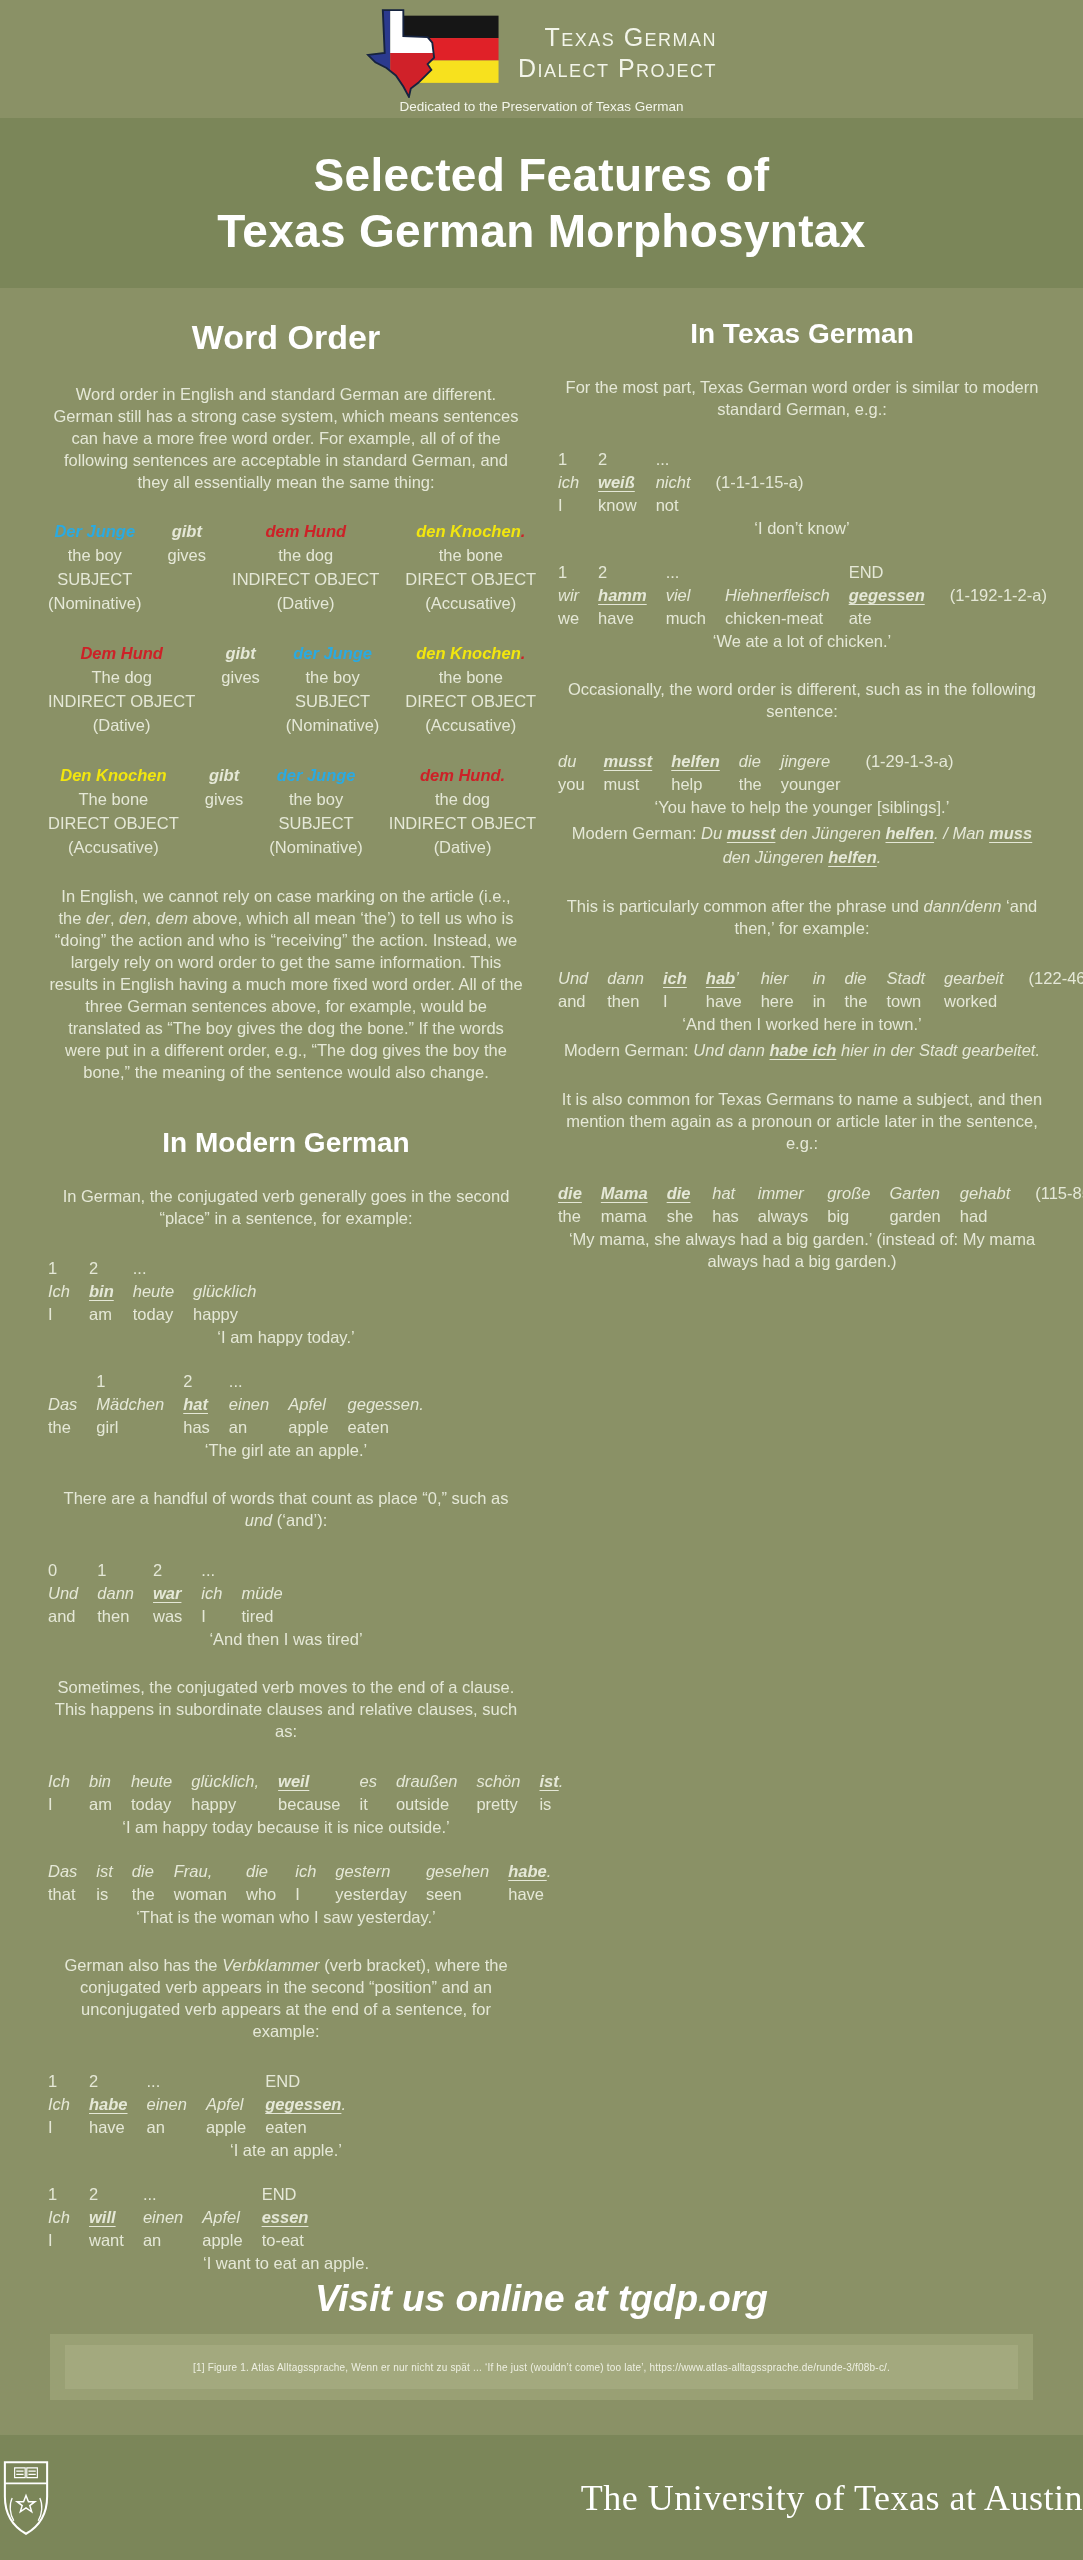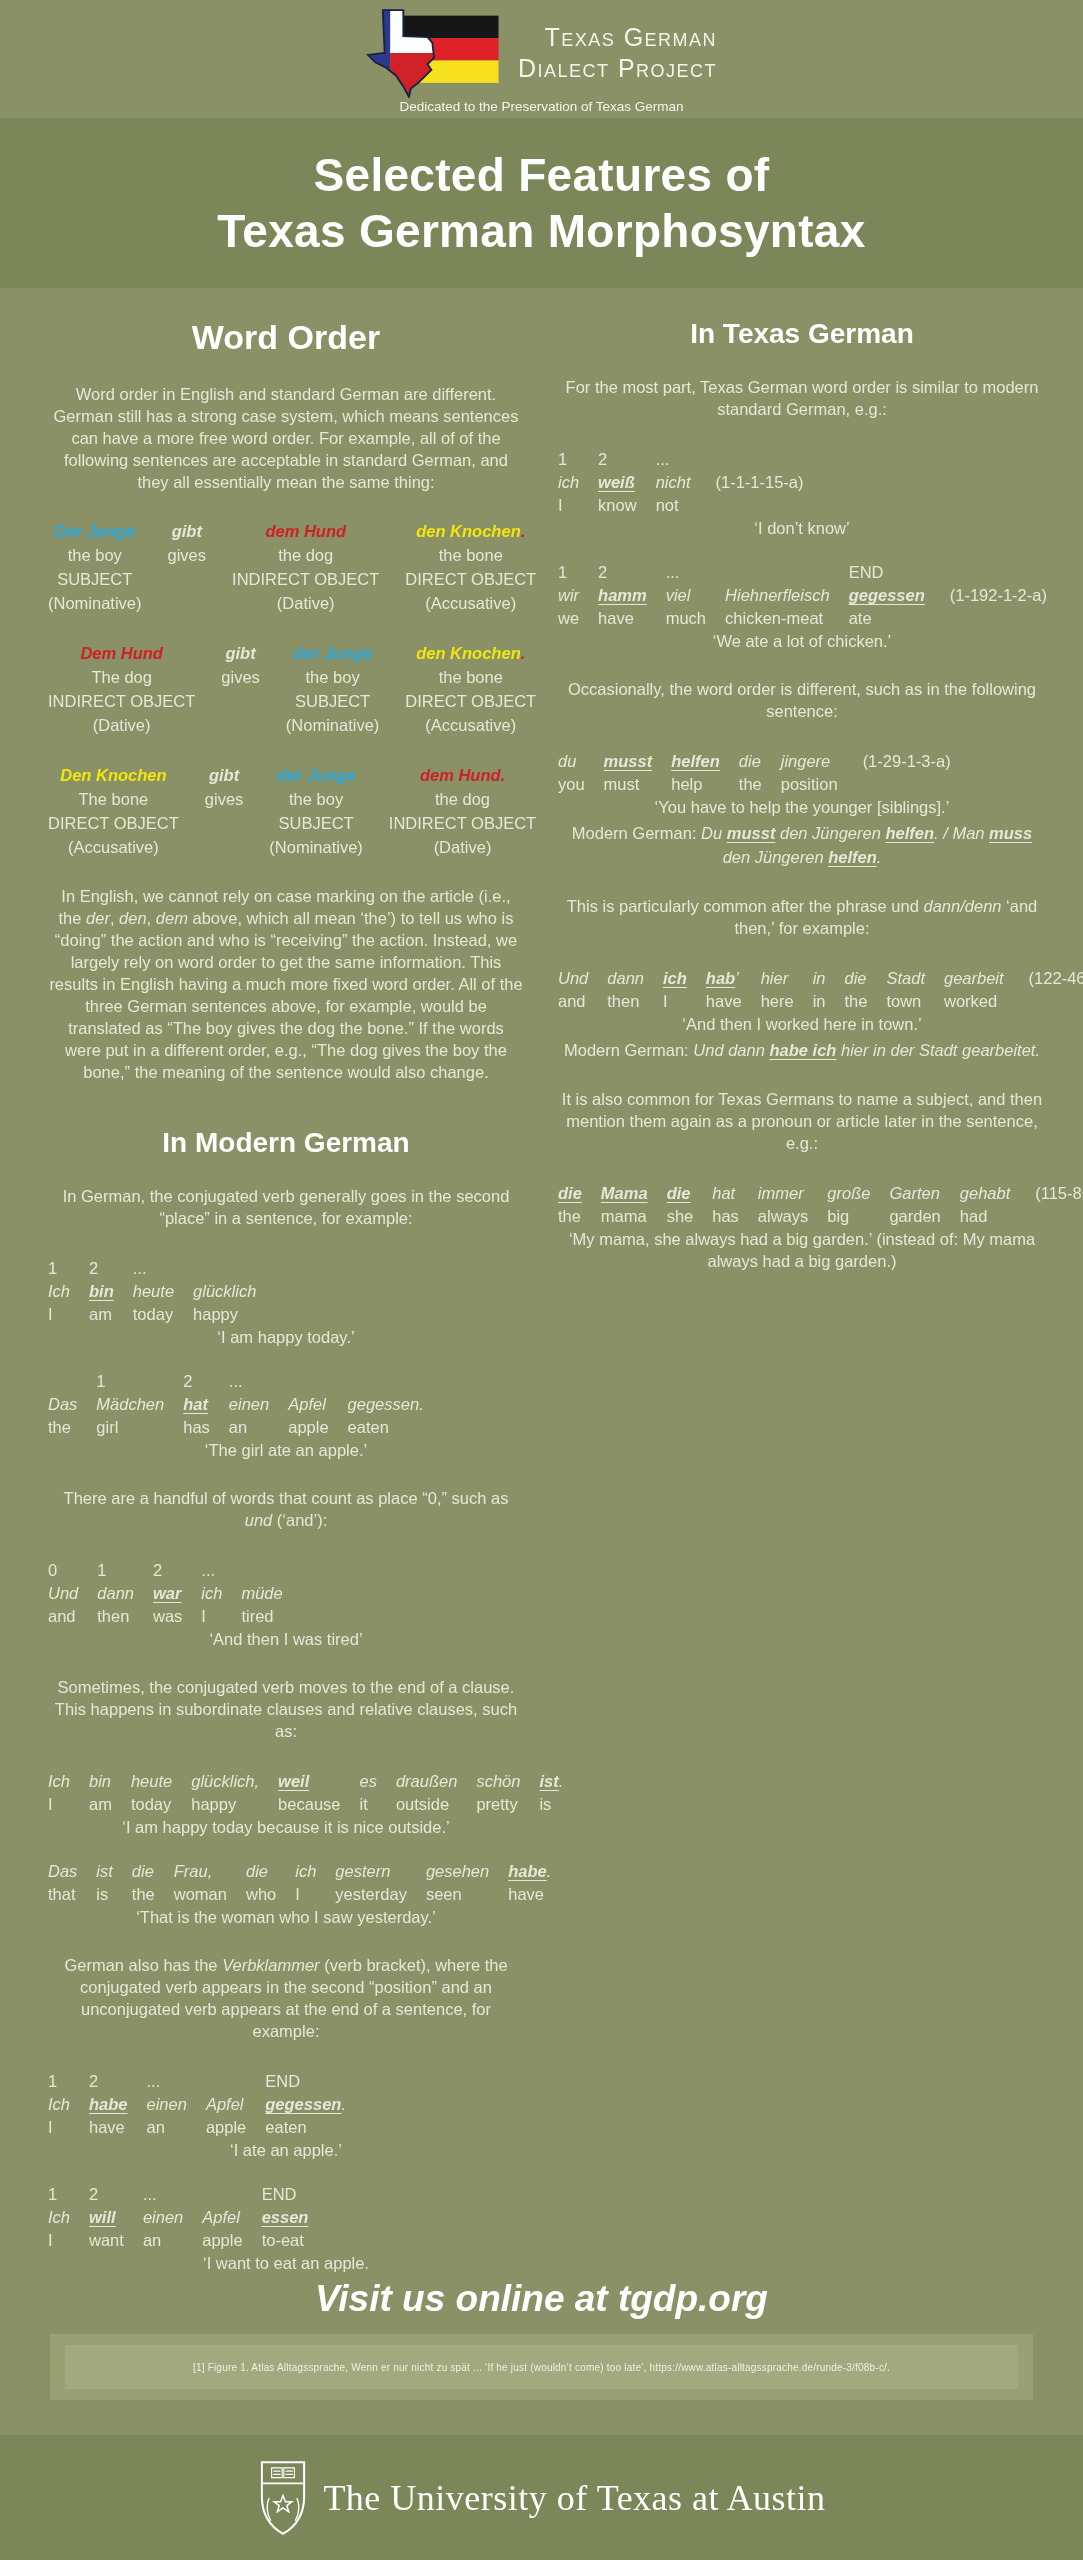--- a/index.html
+++ b/index.html
@@ -48,21 +48,21 @@
 
   
   .visit{position:absolute;top:2278px;left:0;width:100%;text-align:center;
     color:#fff;font-size:37px;font-weight:700;font-style:italic;}
   .cite-outer{position:absolute;top:2334px;left:50px;width:983px;height:66px;
     background:var(--citeOuter);display:flex;align-items:center;justify-content:center;}
   .cite-inner{width:953px;height:44px;background:var(--citeInner);
     display:flex;align-items:center;justify-content:center;}
   .cite-text{font-size:10px;color:#eef0e2;letter-spacing:.2px;}
   .ut-band{position:absolute;top:2435px;left:0;width:100%;height:125px;background:var(--band);
-    display:flex;align-items:center;justify-content:center;gap:14px;}
+    display:flex;align-items:center;justify-content:space-between;gap:14px;}
   .ut-text{font-family:"Liberation Serif",serif;font-size:36px;color:#fff;letter-spacing:.5px;}
 </style>
 </head>
 <body>
 
 <div class="poster" style="--bg: #8a9166; --band: #7b8659; --text: #e5e8d7; --blue: #2baae1; --red: #cd2127; --yellow: #f2e60e; --citeOuter: #99a074; --citeInner: #a3a97e; --flag_black: #161616; --flag_red: #e02128; --flag_gold: #f7e11e; --texas_blue: #2b3a8e; --texas_red: #d02129; --outline: #16233f;">
 
   <header>
     <div class="logo-group">
       <div class="logo-row">
@@ -356,21 +356,21 @@
           <div class="dec"><span>du</span></div>
           <div class="dec"><span class="bu">musst</span></div>
           <div class="dec"><span class="bu">helfen</span></div>
           <div class="dec"><span>die</span></div>
           <div class="dec"><span>jingere</span></div>
           <div class="refc">(1-29-1-3-a)</div>
           <div class="enc">you</div>
           <div class="enc">must</div>
           <div class="enc">help</div>
           <div class="enc">the</div>
-          <div class="enc">position</div>
+          <div class="enc">younger</div>
           <div class="enc"></div>
         </div>
         <div class="trans">‘You have to help the younger [siblings].’</div>
         <div class="note"><span>Modern German: </span><span class="i">Du </span><span class="ibu">musst</span><span class="i"> den Jüngeren </span><span class="ibu">helfen</span><span class="i">. / Man </span><span class="ibu">muss</span><span class="i"> den Jüngeren </span><span class="ibu">helfen</span><span class="i">.</span></div>
       </div>
       <p><span>This is particularly common after the phrase und </span><span class="i">dann/denn</span><span> ‘and then,’ for example:</span></p>
       <div class="gloss">
         <div class="grid" style="grid-template-columns: repeat(10, max-content);">
           <div class="dec"><span>Und</span></div>
           <div class="dec"><span>dann</span></div>

